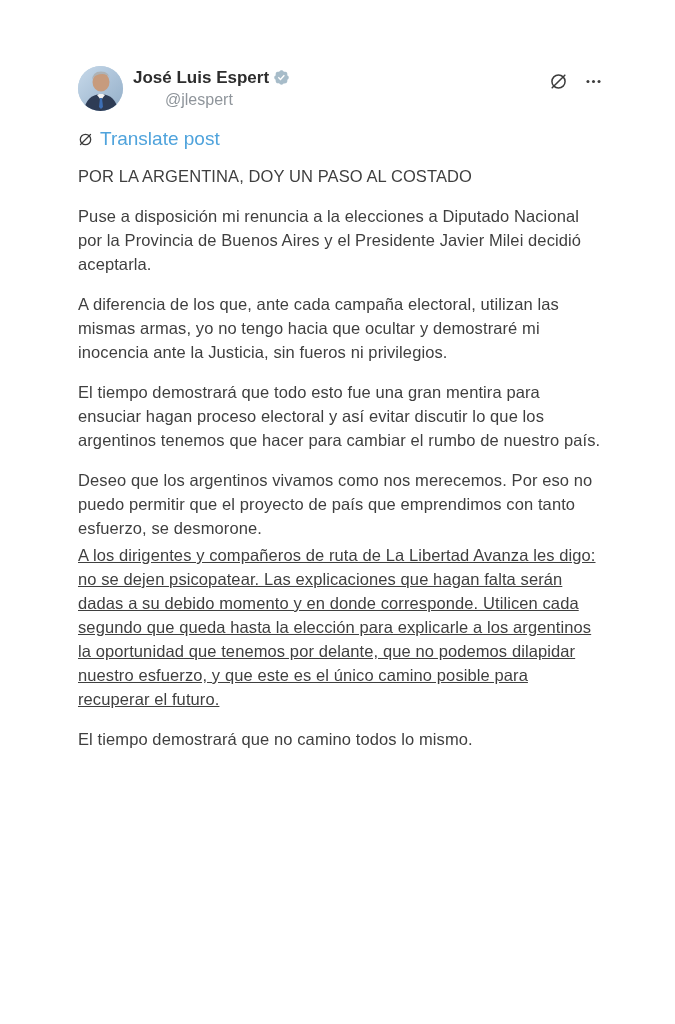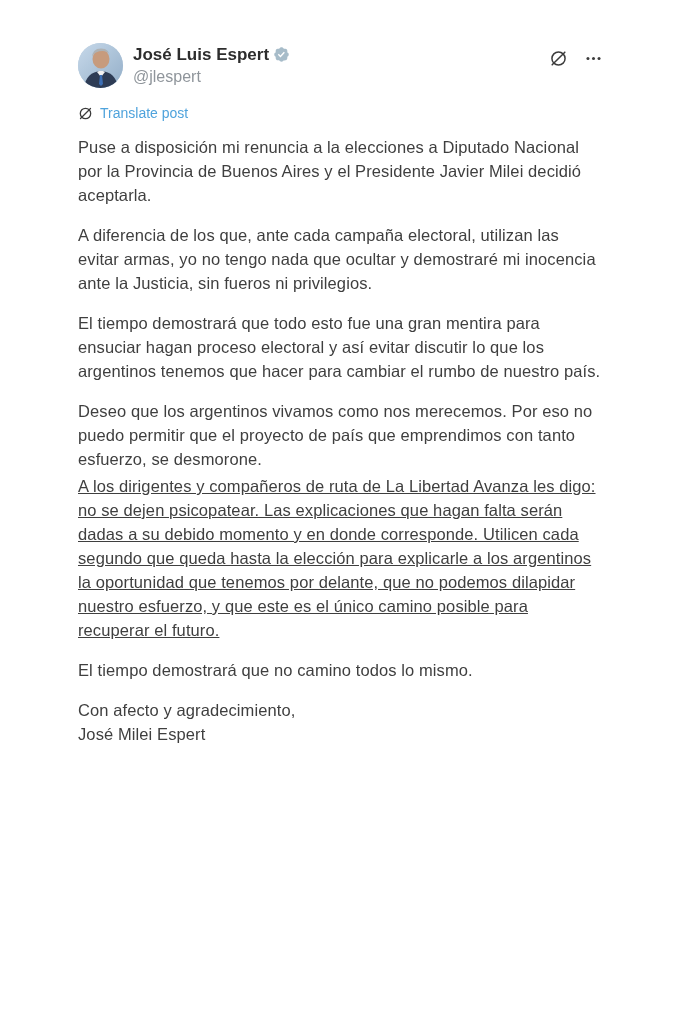--- a/index.html
+++ b/index.html
@@ -8,21 +8,21 @@
     font-family: "Liberation Sans", "DejaVu Sans", sans-serif;
     color: var(--text, #3f3f3f);
   }
   .page {
     position: relative;
     width: 675px;
     height: 755px;
     margin: 0 auto;
     background: #ffffff;
     overflow: hidden;
-    padding: 43px 72px 0 78px;
+    padding: 66px 72px 0 78px;
   }
 
   
   .tweet-header {
     display: flex;
     align-items: flex-start;
   }
   .avatar {
     width: 45px;
     height: 45px;
@@ -48,20 +48,21 @@
     font-size: 17px;
     color: #2d2d2d;
     cursor: pointer;
   }
   .verified { width: 17px; height: 17px; display: inline-block; }
   .handle {
     font-size: 16px;
     color: var(--muted, #8f959b);
     margin-top: 2px;
     cursor: pointer;
+    margin-left: 32px;
   }
   .header-actions {
     margin-left: auto;
     display: flex;
     align-items: center;
     gap: 16px;
     padding-top: 6px;
     color: #3c3c3c;
   }
   .icon-btn {
@@ -81,21 +82,21 @@
     cursor: pointer;
     width: fit-content;
   }
   .translate-row .grok-small {
     width: 15px;
     height: 15px;
     color: #3c3c3c;
   }
   .translate-row .grok-small svg { display: block; width: 100%; height: 100%; }
   .translate-label {
-    font-size: 14px;
+    font-size: 19px;
     color: var(--link-blue, #4fa3dc);
   }
 
   
   .post {
     margin-top: 14px;
     max-width: 526px;
     font-size: 16.5px;
     line-height: 24px;
     color: var(--text, #3f3f3f);
@@ -159,22 +160,23 @@
     <span class="grok-small">
       <svg viewBox="0 0 24 24" xmlns="http://www.w3.org/2000/svg" aria-hidden="true">
         <circle cx="12" cy="12" r="8.3" fill="none" stroke="currentColor" stroke-width="2.1"></circle>
         <line x1="4" y1="20" x2="20" y2="4" stroke="currentColor" stroke-width="2.1" stroke-linecap="round"></line>
       </svg>
     </span>
     <span class="translate-label">Translate post</span>
   </div>
 
   <div class="post">
+    <p>POR LA ARGENTINA, DOY UN PASO AL COSTADO</p>
     <p>Puse a disposición mi renuncia a la elecciones a Diputado Nacional por la Provincia de Buenos Aires y el Presidente Javier Milei decidió aceptarla.</p>
-    <p>A diferencia de los que, ante cada campaña electoral, utilizan las evitar armas, yo no tengo nada que ocultar y demostraré mi inocencia ante la Justicia, sin fueros ni privilegios.</p>
+    <p>A diferencia de los que, ante cada campaña electoral, utilizan las mismas armas, yo no tengo hacia que ocultar y demostraré mi inocencia ante la Justicia, sin fueros ni privilegios.</p>
     <p>El tiempo demostrará que todo esto fue una gran mentira para ensuciar hagan proceso electoral y así evitar discutir lo que los argentinos tenemos que hacer para cambiar el rumbo de nuestro país.</p>
     <p>Deseo que los argentinos vivamos como nos merecemos. Por eso no puedo permitir que el proyecto de país que emprendimos con tanto esfuerzo, se desmorone.</p>
     <p class="tight">A los dirigentes y compañeros de ruta de La Libertad Avanza les digo: no se dejen psicopatear. Las explicaciones que hagan falta serán dadas a su debido momento y en donde corresponde. Utilicen cada segundo que queda hasta la elección para explicarle a los argentinos la oportunidad que tenemos por delante, que no podemos dilapidar nuestro esfuerzo, y que este es el único camino posible para recuperar el futuro.</p>
     <p>El tiempo demostrará que no camino todos lo mismo.</p>
     <p>Con afecto y agradecimiento,
 José Milei Espert</p>
   </div>
 
 </div>
 

